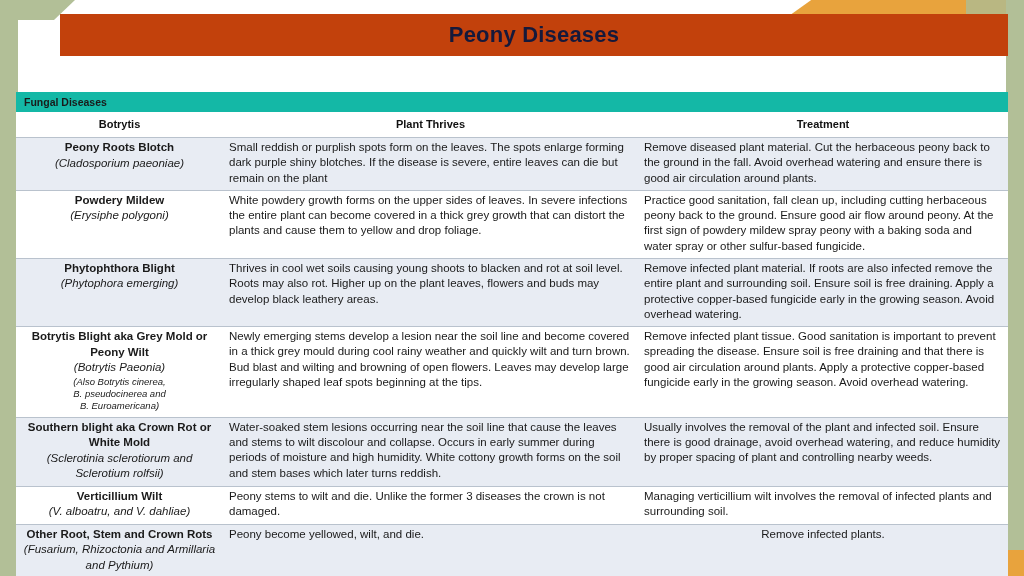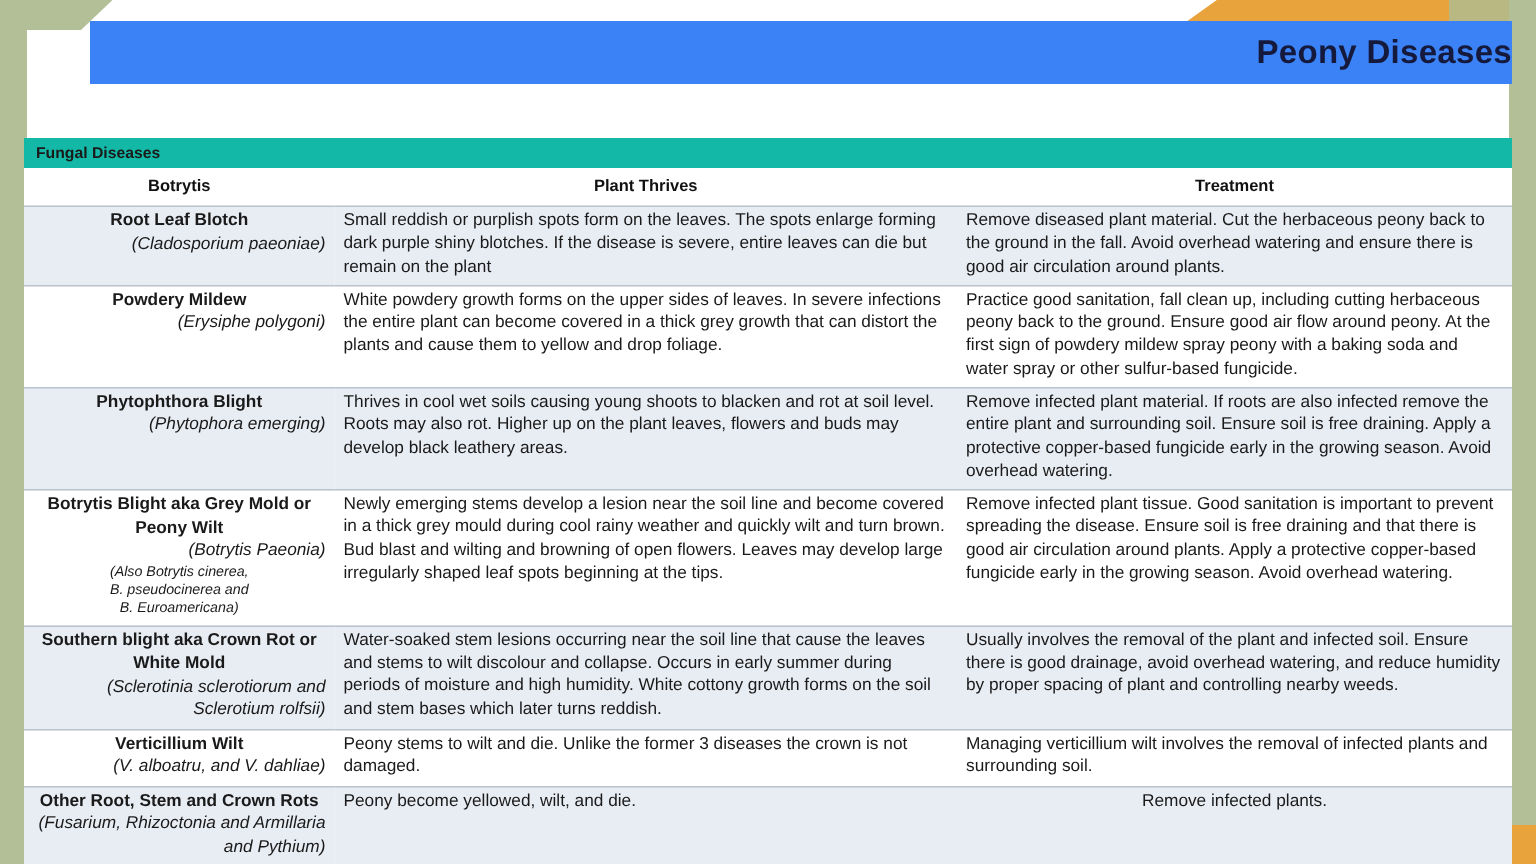--- a/index.html
+++ b/index.html
@@ -96,24 +96,24 @@
     position: absolute;
     z-index: 2;
     left: 16px;
     top: 14px;
     width: 992px;
   }
 
   
   #title-band {
     height: 42px;
-    background: #3b82f6;
+    background: #c2410c;
     display: flex;
     align-items: center;
-    justify-content: flex-end;
+    justify-content: center;
     margin-left: 44px;
   }
   #title-text {
     font-size: 22px;
     font-weight: bold;
     color: #15193b;
     letter-spacing: 0.2px;
   }
 
   
@@ -186,21 +186,20 @@
     font-weight: bold;
     display: block;
     font-size: 11.5px;
     line-height: 1.35;
   }
   .d-sci {
     font-style: italic;
     display: block;
     font-size: 11.5px;
     line-height: 1.35;
-    text-align: right;
   }
   .d-sub {
     font-style: italic;
     display: block;
     font-size: 9.5px;
     line-height: 1.3;
   }
 </style>
 </head>
 <body>
@@ -238,21 +237,21 @@
     <thead>
       <tr>
         <th>Botrytis</th>
         <th>Plant Thrives</th>
         <th>Treatment</th>
       </tr>
     </thead>
     <tbody id="table-body">
         <tr class="alt">
           <td class="cell-disease">
-            <span class="d-name">Root Leaf Blotch</span>
+            <span class="d-name">Peony Roots Blotch</span>
             <span class="d-sci">(Cladosporium paeoniae)</span>
           </td>
           <td class="cell-damage">Small reddish or purplish spots form on the leaves. The spots enlarge forming dark purple shiny blotches. If the disease is severe, entire leaves can die but remain on the plant</td>
           <td class="cell-treat">Remove diseased plant material. Cut the herbaceous peony back to the ground in the fall. Avoid overhead watering and ensure there is good air circulation around plants.</td>
         </tr>
         <tr class="plain">
           <td class="cell-disease">
             <span class="d-name">Powdery Mildew</span>
             <span class="d-sci">(Erysiphe polygoni)</span>
           </td>

